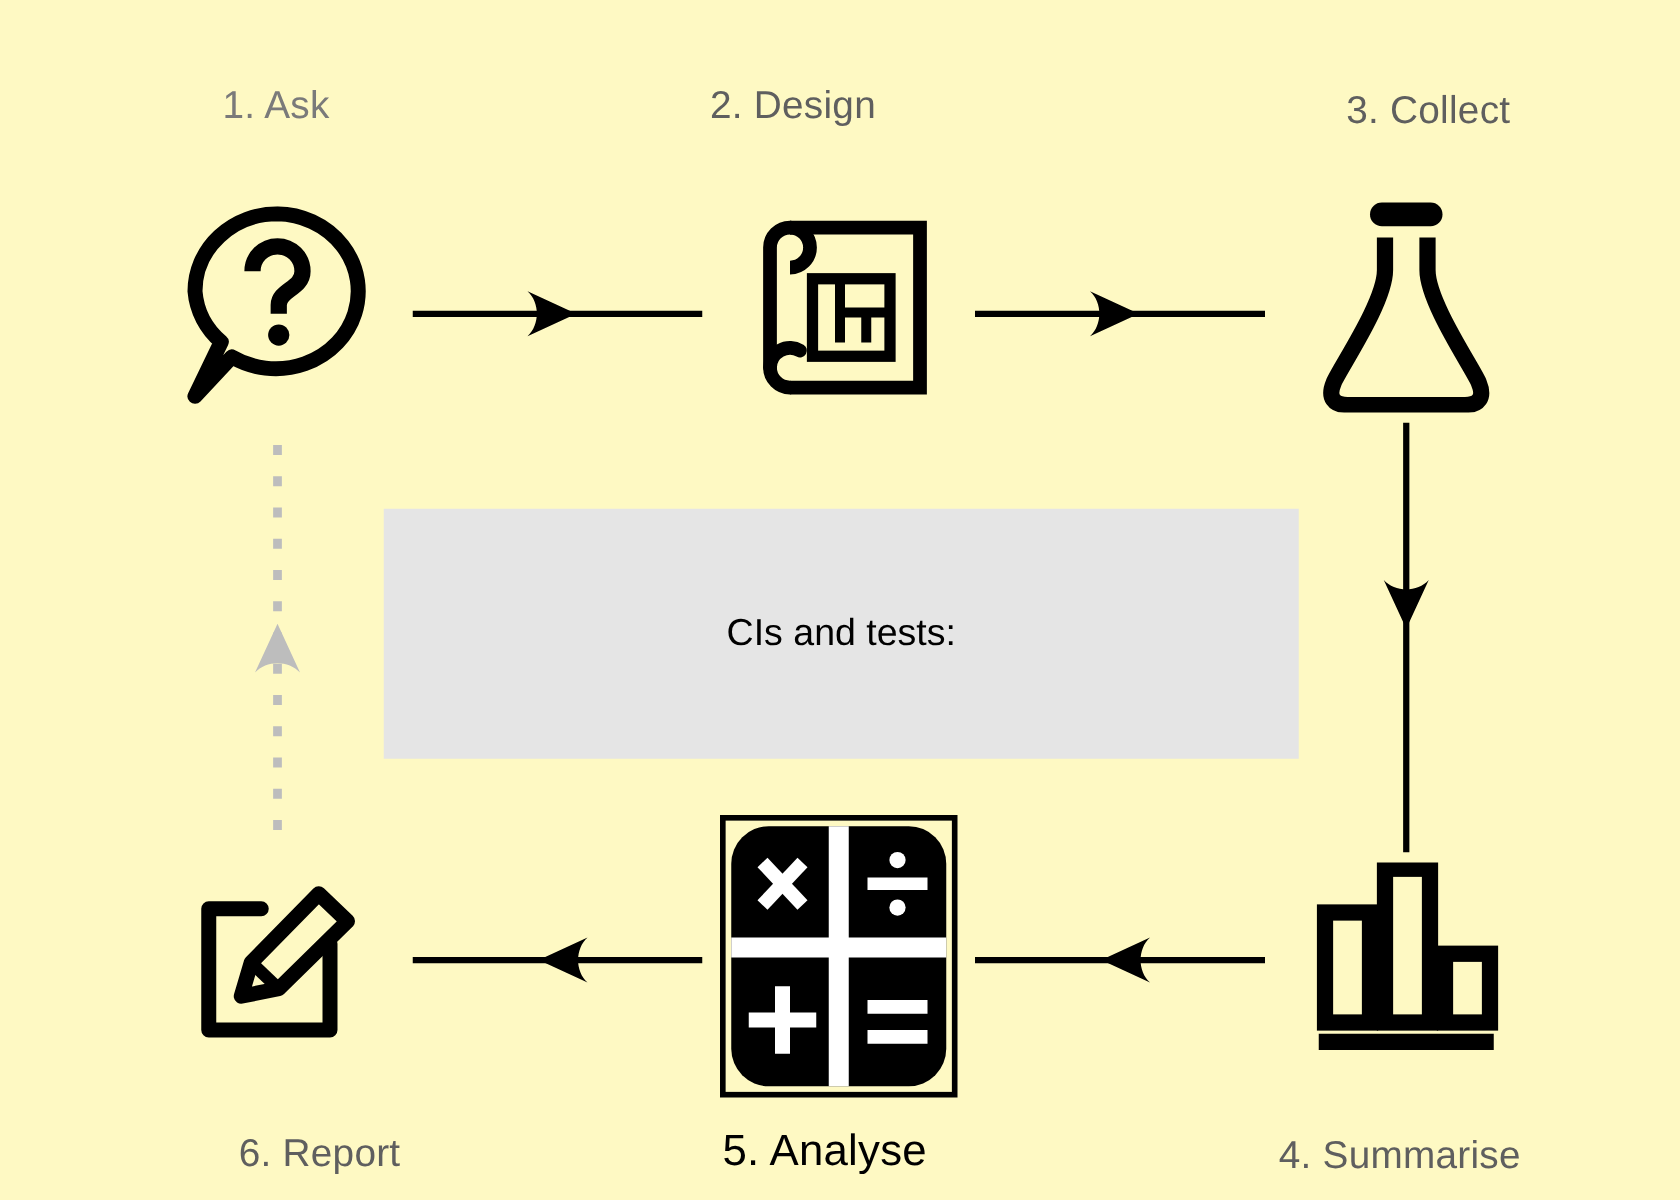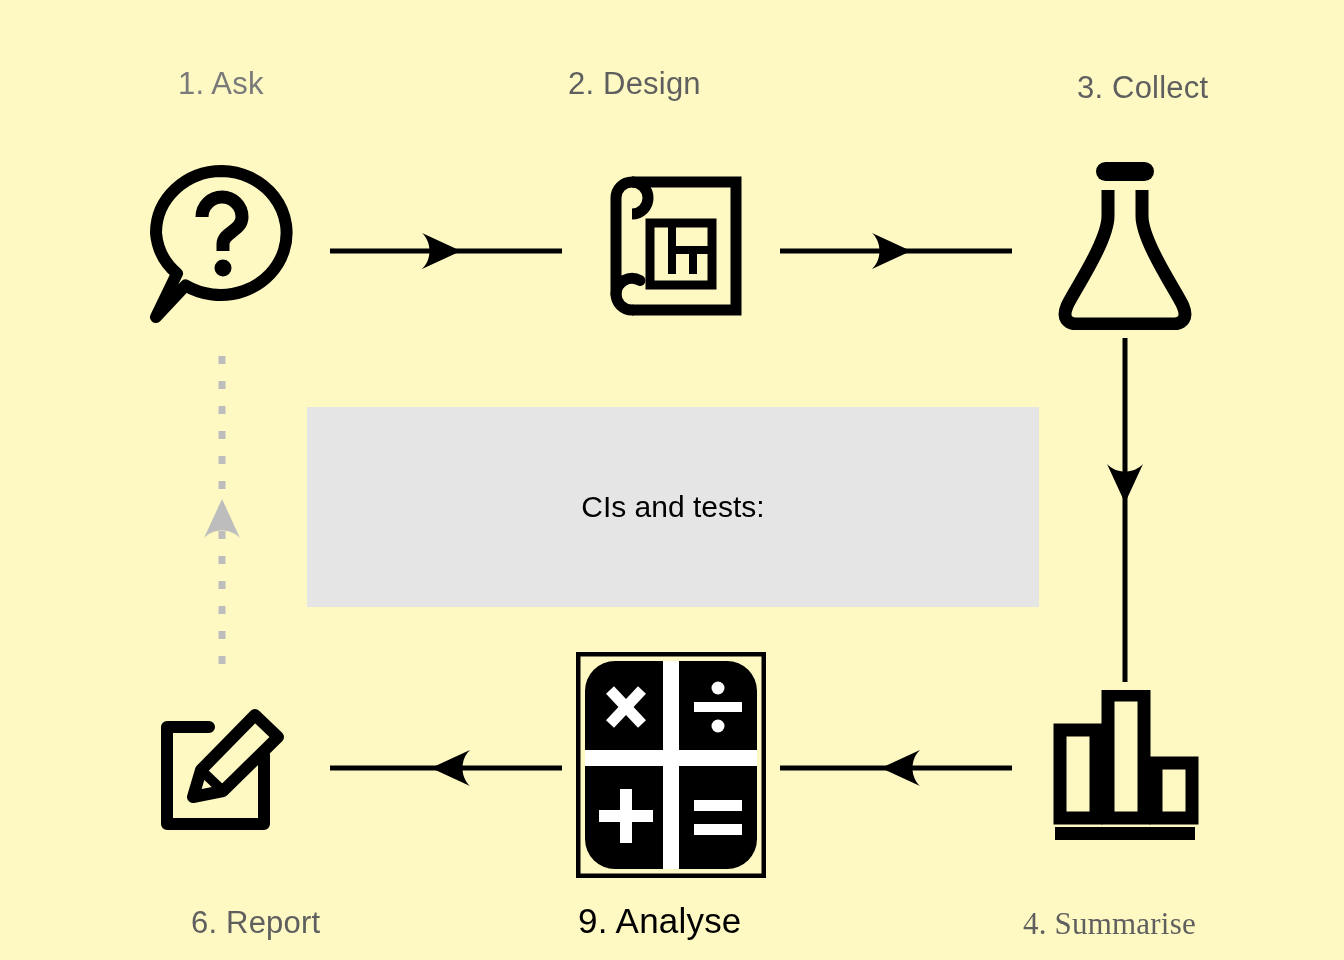--- a/index.html
+++ b/index.html
@@ -67,23 +67,23 @@
 <body>
 
 <div id="canvas">
 
   <div class="step-label" style="left:178px; top:66px;">1. Ask</div>
 
   <div class="step-label mid" style="left:568px; top:66px;">2. Design</div>
 
   <div class="step-label mid" style="left:1057px; top:70px;margin-left:20px;">3. Collect</div>
 
-  <div class="step-label mid" style="left:1023px; top:906px;font-family:Liberation Serif, serif;">4. Summarise</div>
-
-  <div class="step-label active" style="left:578px; top:901px;">9. Analyse</div>
+  <div class="step-label mid" style="left:1023px; top:906px;">4. Summarise</div>
+
+  <div class="step-label active" style="left:578px; top:901px;">5. Analyse</div>
 
   <div class="step-label mid" style="left:151px; top:905px;margin-left:40px;">6. Report</div>
 
   <div class="icon-box" style="left:148px; top:165px;">
     <svg width="148" height="160" viewBox="0 0 148 160" xmlns="http://www.w3.org/2000/svg">
       <path d="M74 6
                A 66 62 0 1 1 37.5 120.5
                L 8 152
                L 29 108.5
                A 62 60 0 0 1 8 68

